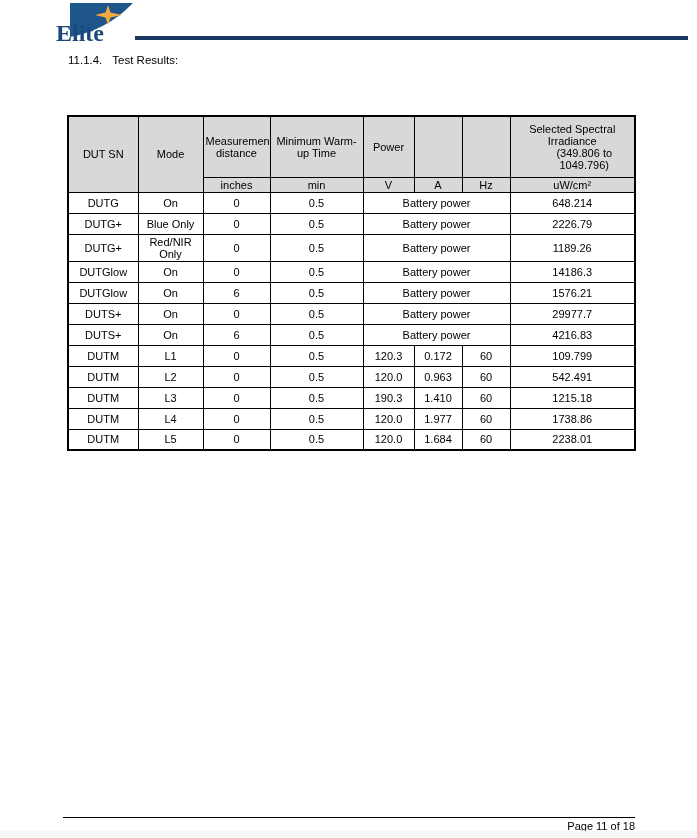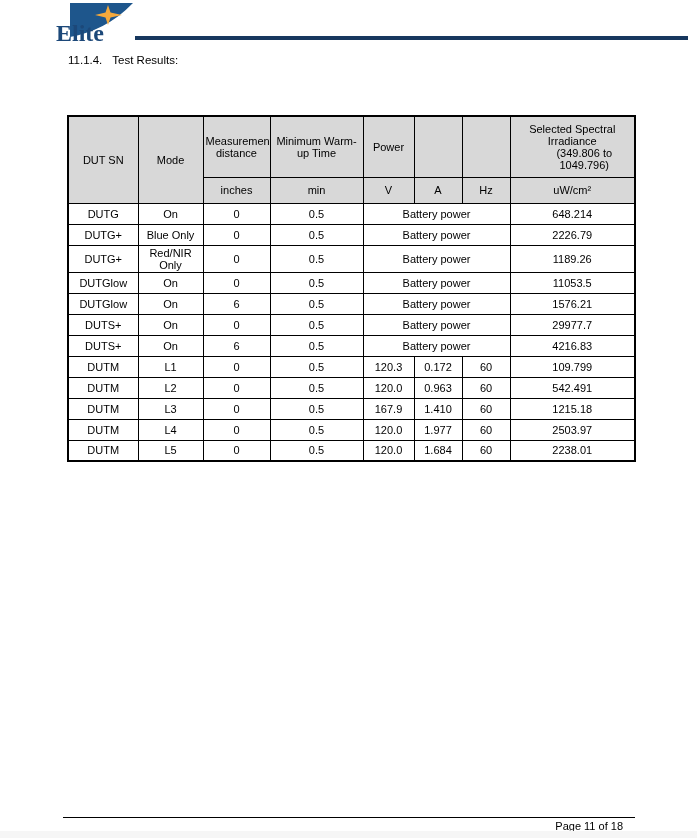--- a/index.html
+++ b/index.html
@@ -41,27 +41,27 @@
     border-collapse:collapse; table-layout:fixed; width:567px;
     font-size:11px;
   }
   .results-table th, .results-table td {
     border:1px solid #000; text-align:center; vertical-align:middle;
     padding:1px 2px; font-weight:normal; overflow:hidden;
   }
   .results-table { border:2px solid #000; }
   .results-table thead th { background:#d8d8d8; }
   .results-table thead tr.main-head { height:61px; }
-  .results-table thead tr.units-head { height:26px; }
+  .results-table thead tr.units-head { height:15px; }
   .results-table tbody tr { height:21px; background:#fff;margin-top:42px; }
   .range-line { display:block;padding-left:24px; }
 
   
   .footer-rule { position:absolute; left:63px; width:572px; top:817px; height:1px; background:#000; }
-  .page-number { position:absolute; right:74px; top:820px; font-size:11px;text-align:right; }
+  .page-number { position:absolute; right:62px; top:820px; font-size:11px;text-align:right; }
   .bottom-edge { position:absolute; left:0; right:0; bottom:0; height:7px; background:#f6f6f6; }
 </style>
 </head>
 <body>
 
 <div class="page">
 
   <div class="logo">
     <svg class="logo-square" viewBox="0 0 63 34" xmlns="http://www.w3.org/2000/svg">
       <rect x="0" y="0" width="63" height="34" fill="#1e568c"></rect>
@@ -135,21 +135,21 @@
           <td>0.5</td>
           <td colspan="3">Battery power</td>
           <td>1189.26</td>
         </tr>
         <tr>
           <td>DUTGlow</td>
           <td>On</td>
           <td>0</td>
           <td>0.5</td>
           <td colspan="3">Battery power</td>
-          <td>11053.5</td>
+          <td>14186.3</td>
         </tr>
         <tr>
           <td>DUTGlow</td>
           <td>On</td>
           <td>6</td>
           <td>0.5</td>
           <td colspan="3">Battery power</td>
           <td>1576.21</td>
         </tr>
         <tr>
@@ -186,34 +186,34 @@
           <td>120.0</td>
           <td>0.963</td>
           <td>60</td>
           <td>542.491</td>
         </tr>
         <tr>
           <td>DUTM</td>
           <td>L3</td>
           <td>0</td>
           <td>0.5</td>
-          <td>167.9</td>
+          <td>190.3</td>
           <td>1.410</td>
           <td>60</td>
           <td>1215.18</td>
         </tr>
         <tr>
           <td>DUTM</td>
           <td>L4</td>
           <td>0</td>
           <td>0.5</td>
           <td>120.0</td>
           <td>1.977</td>
           <td>60</td>
-          <td>2503.97</td>
+          <td>1738.86</td>
         </tr>
         <tr>
           <td>DUTM</td>
           <td>L5</td>
           <td>0</td>
           <td>0.5</td>
           <td>120.0</td>
           <td>1.684</td>
           <td>60</td>
           <td>2238.01</td>

